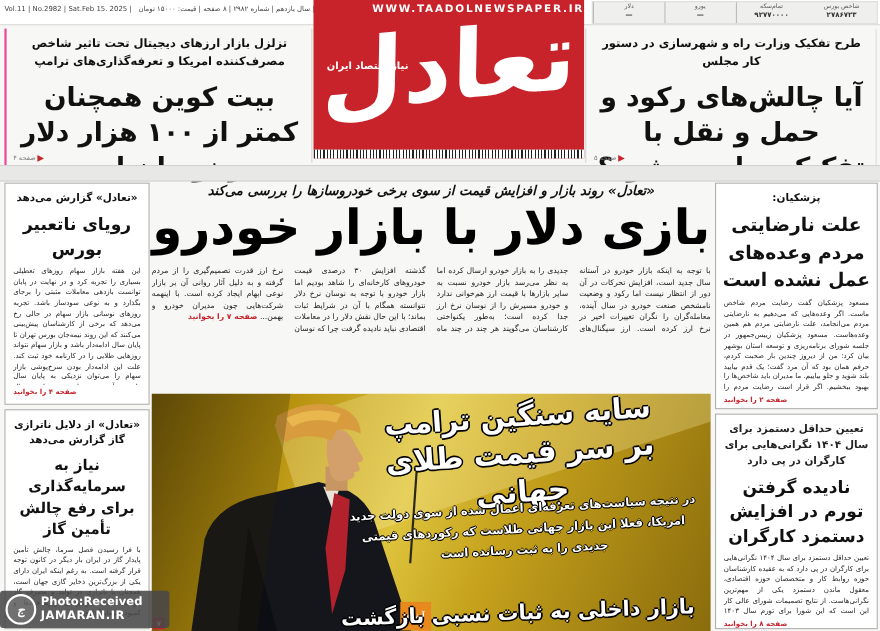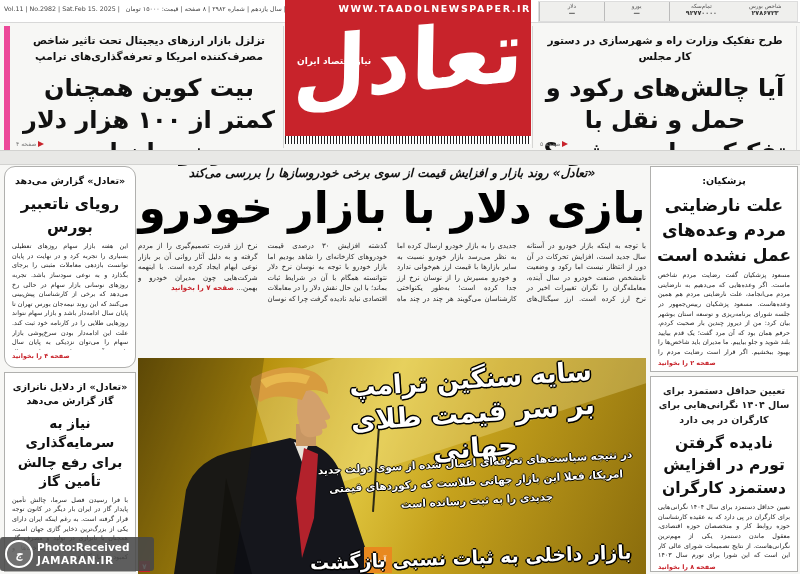--- a/index.html
+++ b/index.html
@@ -23,21 +23,21 @@
   .mast-url{width:100%;text-align:right;direction:ltr;color:#fff;font-weight:bold;
             font-size:9.5px;letter-spacing:1.6px;margin-top:3px;}
   .mast-logo{width:100%;text-align:center;color:#fff;font-weight:bold;font-size:86px;
              line-height:1.05;margin-top:2px;transform:rotate(-5deg) skewX(-6deg);}
   .mast-sub{left:12px;top:56px;color:#fff;font-size:9px;font-weight:bold;}
   .barcode{left:285px;top:136px;width:246px;height:8px;background:#fff;
            background-image:repeating-linear-gradient(90deg,#222 0 1px,transparent 1px 3px);}
 
   
   .topblock{top:26px;height:124px;text-align:center;}
-  .tb-left{left:4px;width:278px;border-left:6px solid #ec4899;}
+  .tb-left{left:4px;width:278px;border-left:2px solid #ec4899;}
   .tb-right{left:534px;width:262px;border-right:1px solid #ddd;}
   .tb-kicker{font-size:10.5px;font-weight:bold;line-height:1.55;margin-top:6px;padding:0 8px;}
   .tb-head{font-size:24px;font-weight:bold;line-height:1.35;margin-top:7px;padding:0 6px;}
   .pageref{position:absolute;left:6px;bottom:3px;display:flex;align-items:center;gap:2px;}
   .tri{width:0;height:0;border-top:3.5px solid transparent;border-bottom:3.5px solid transparent;
        border-left:6px solid #c8232b;}
   .pageref span{font-size:6px;color:#777;}
 
   .grayband{left:0;top:150px;width:800px;height:13px;background:#e8e8e6;
             border-top:1px solid #d2d2d0;border-bottom:1px solid #d2d2d0;}
@@ -48,21 +48,21 @@
   .bx-head{font-weight:bold;line-height:1.45;margin:5px 4px 4px;}
   .bx-body{font-size:6.4px;line-height:1.5;text-align:justify;color:#222;margin:2px 7px 0;overflow:hidden;}
   .bx-ref{font-size:6.4px;font-weight:bold;color:#c8232b;text-align:left;margin:2px 7px 3px;}
   .sbr1{left:650px;top:166px;width:146px;height:204px;}
   .sbr1 .bx-head{font-size:17px;}
   .sbr1 .bx-body{height:86px;}
   .sbr2{left:650px;top:376px;width:146px;height:194px;}
   .sbr2 .bx-kicker{color:#222;}
   .sbr2 .bx-head{font-size:15.5px;}
   .sbr2 .bx-body{height:58px;}
-  .sbl1{left:4px;top:166px;width:130px;height:200px;border-radius:11px;}
+  .sbl1{left:4px;top:166px;width:130px;height:200px;}
   .sbl1 .bx-head{font-size:15.5px;}
   .sbl1 .bx-body{height:108px;}
   .sbl2{left:4px;top:372px;width:130px;height:198px;}
   .sbl2 .bx-head{font-size:13.5px;}
   .sbl2 .bx-body{height:76px;}
 
   
   .lead{left:138px;top:166px;width:508px;}
   .lead-kicker{text-align:center;font-size:12px;font-weight:bold;font-style:italic;}
   .lead-head{text-align:center;font-size:44px;font-weight:bold;line-height:1.25;

